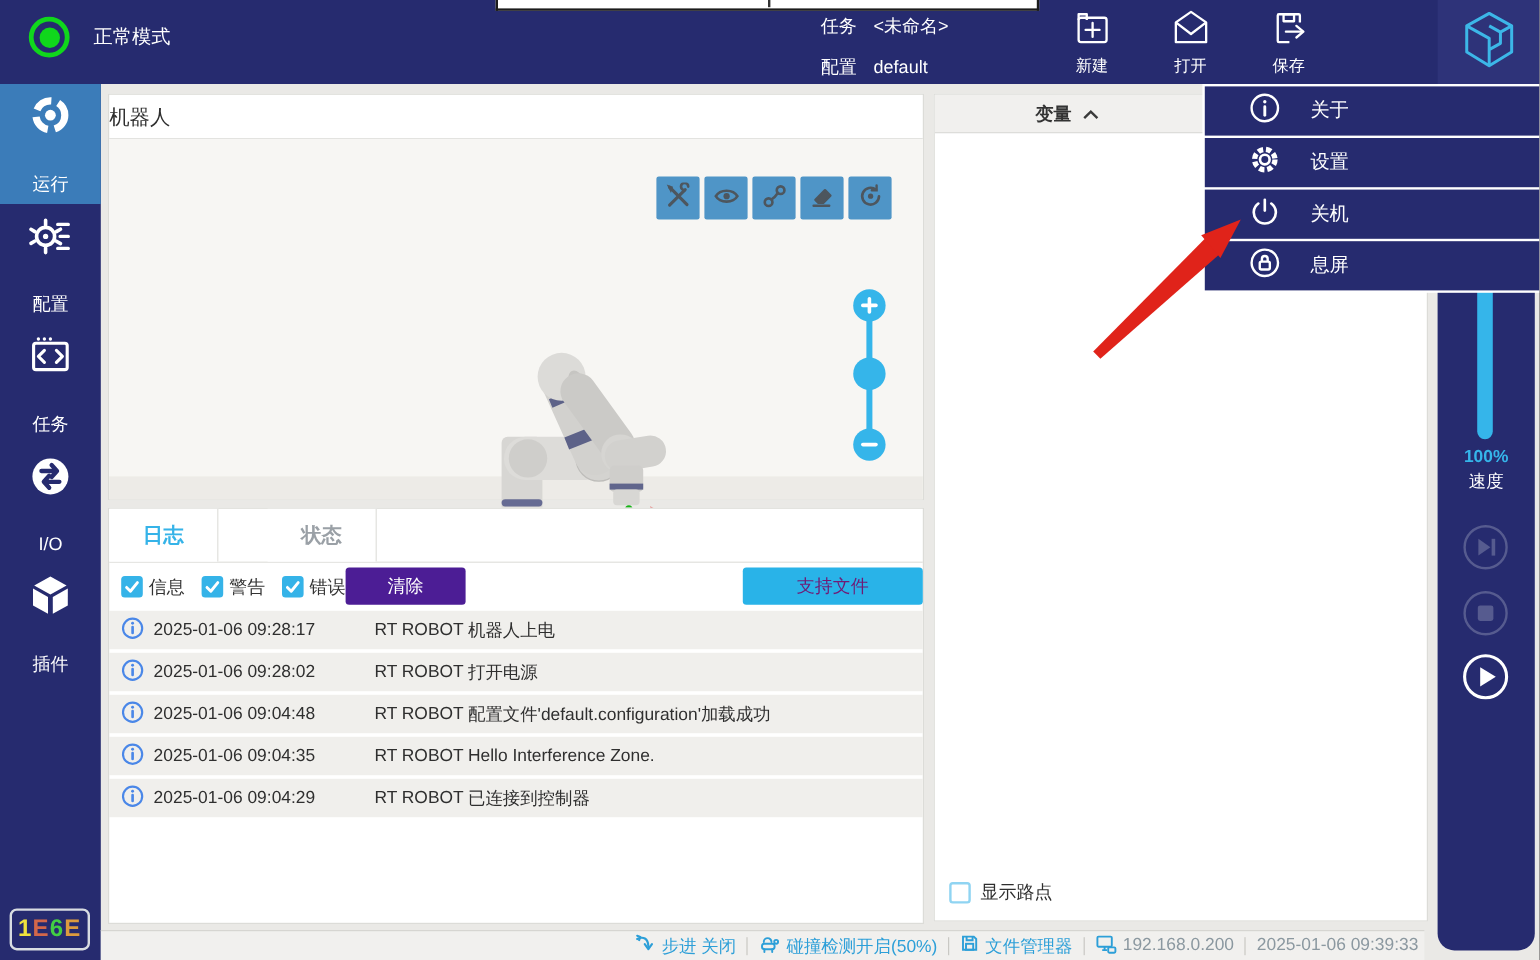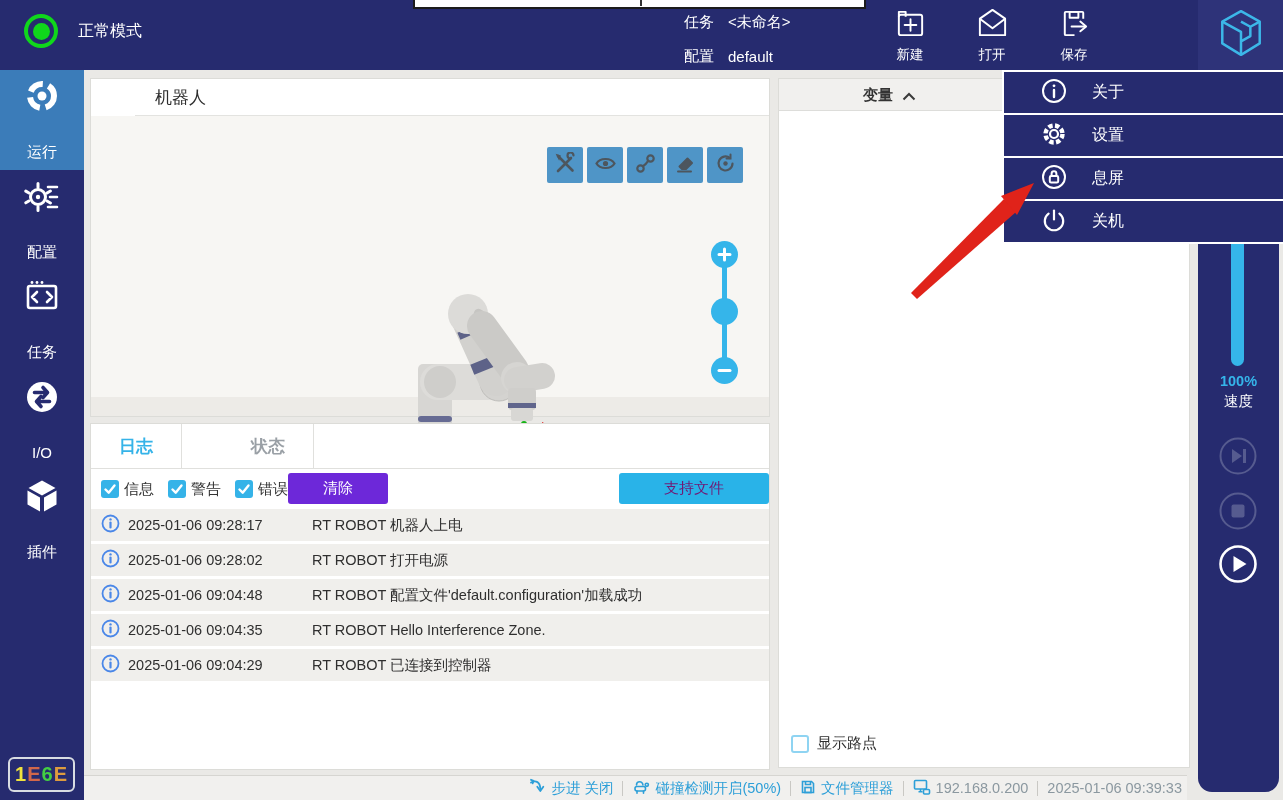--- a/index.html
+++ b/index.html
@@ -24,42 +24,42 @@
   
   .sidebar{position:absolute;left:0;top:70px;width:84px;height:730px;background:#262b6f;}
   .side-item{width:84px;height:100px;display:flex;flex-direction:column;align-items:center;justify-content:center;gap:25px;color:#fff;cursor:pointer;}
   .side-item.active{background:#3b7cb9;}
   .side-item .lbl{font-size:15px;}
   .side-badge{position:absolute;left:8px;bottom:8px;width:67px;height:35px;border:2px solid #d8dce2;border-radius:6px;display:flex;align-items:center;justify-content:center;font-size:20px;font-weight:bold;letter-spacing:1px;font-family:"Liberation Mono","DejaVu Sans Mono",monospace;}
 
   
   .card{position:absolute;background:#fff;border:1px solid #dcdcd8;}
   .robot-card{left:90px;top:78px;width:680px;height:339px;}
-  .robot-header{height:37px;border-bottom:1px solid #e3e3e0;display:flex;align-items:center;padding-left:20px;font-size:17px;color:#2e2e2e;margin-left:44px;}
+  .robot-header{height:37px;border-bottom:1px solid #e3e3e0;display:flex;align-items:center;padding-left:0;font-size:17px;color:#2e2e2e;}
   .robot-view{position:absolute;left:0;top:37px;right:0;bottom:0;background:#f7f6f3;}
   .floor{position:absolute;left:0;bottom:0;width:100%;height:19px;background:#edebe7;}
   .view-toolbar{position:absolute;top:31px;right:26px;display:flex;gap:4px;}
   .vt-btn{width:36px;height:36px;background:#4f95c7;border:none;border-radius:2px;display:flex;align-items:center;justify-content:center;cursor:pointer;}
   .zoomctl{position:absolute;right:31px;top:83px;width:28px;}
   .z-track{position:absolute;left:12px;top:58px;width:5px;height:112px;background:#35b5ea;border-radius:3px;}
   .z-btn{position:absolute;left:1px;width:27px;height:27px;border-radius:50%;background:#35b5ea;border:none;display:flex;align-items:center;justify-content:center;cursor:pointer;}
   .z-plus{top:42px;}.z-minus{top:158px;}
   .z-handle{position:absolute;left:1px;top:99px;width:27px;height:27px;border-radius:50%;background:#35b5ea;cursor:grab;}
   .robot-svg{position:absolute;left:305px;top:172px;}
 
   .log-card{left:90px;top:423px;width:680px;height:347px;}
   .log-tabs{height:45px;border-bottom:1px solid #e0e0dd;display:flex;gap:41px;}
   .log-tab{width:91px;height:100%;border:none;background:#fff;border-right:1px solid #e0e0dd;font-size:17px;font-weight:bold;color:#9aa0a6;cursor:pointer;}
   .log-tab.active{color:#35b3e8;}
   .log-filters{height:40px;display:flex;align-items:center;padding:0 10px;gap:14px;}
   .cbgroup{display:flex;align-items:center;gap:5px;cursor:pointer;}
   .cb{width:18px;height:18px;border-radius:3px;background:#35b3e8;display:flex;align-items:center;justify-content:center;}
   .cb.unchecked{background:#fff;border:2px solid #8fd4f2;}
   .cbgroup .lbl{font-size:15px;color:#333;}
-  .btn-clear{position:absolute;left:197px;top:49px;width:100px;height:31px;background:#6d28d9;color:#fff;font-size:15px;border:none;border-radius:3px;cursor:pointer;}
+  .btn-clear{position:absolute;left:197px;top:49px;width:100px;height:31px;background:#4c1d95;color:#fff;font-size:15px;border:none;border-radius:3px;cursor:pointer;}
   .btn-support{position:absolute;left:528px;top:49px;width:150px;height:31px;background:#29b3e8;color:#701a75;font-size:15px;border:none;border-radius:3px;cursor:pointer;}
   .log-rows{position:absolute;left:0;top:85px;width:100%;}
   .log-row{height:32px;background:#f0efec;margin-bottom:3px;display:flex;align-items:center;padding-left:10px;font-size:14.5px;color:#2f2f2f;cursor:default;}
   .log-row .t{width:184px;margin-left:8px;}
   .log-row .s{width:78px;}
 
   .vars-card{left:778px;top:78px;width:412px;height:690px;}
   .vars-header{position:relative;height:32px;background:#f1f0ee;border-bottom:1px solid #ddddda;}
   .vars-title{position:absolute;left:84px;top:0;height:32px;display:flex;align-items:center;gap:9px;font-size:15px;font-weight:bold;color:#333;cursor:pointer;}
   .waypoints{position:absolute;left:12px;top:655px;display:flex;align-items:center;gap:8px;cursor:pointer;}
@@ -456,33 +456,33 @@
       <span>关于</span>
     </button>
     <button class="sysmenu-item">
       <span><svg width="28" height="28" viewBox="0 0 28 28" fill="none" stroke="#fff">
             <circle cx="14" cy="14" r="8.5" stroke-width="4.4" stroke-dasharray="4.4 2.4"></circle>
             <circle cx="14" cy="14" r="4" stroke-width="2.2"></circle>
           </svg></span>
       <span>设置</span>
     </button>
     <button class="sysmenu-item">
+      <span><svg width="28" height="28" viewBox="0 0 28 28" fill="none" stroke="#fff" stroke-width="2.2" stroke-linecap="round">
+            <path d="M8.6 7.6a9.2 9.2 0 1 0 10.8 0"></path>
+            <path d="M14 4.5v9"></path>
+          </svg></span>
+      <span>关机</span>
+    </button>
+    <button class="sysmenu-item">
       <span><svg width="28" height="28" viewBox="0 0 28 28" fill="none" stroke="#fff" stroke-width="2">
             <circle cx="14" cy="14" r="11"></circle>
             <rect x="9.8" y="13" width="8.4" height="6.6" rx="1.4"></rect>
             <path d="M11.6 13v-2.3a2.4 2.4 0 0 1 4.8 0V13"></path>
           </svg></span>
       <span>息屏</span>
-    </button>
-    <button class="sysmenu-item">
-      <span><svg width="28" height="28" viewBox="0 0 28 28" fill="none" stroke="#fff" stroke-width="2.2" stroke-linecap="round">
-            <path d="M8.6 7.6a9.2 9.2 0 1 0 10.8 0"></path>
-            <path d="M14 4.5v9"></path>
-          </svg></span>
-      <span>关机</span>
     </button>
   </div>
 
   <svg class="arrow-svg" width="160" height="145" viewBox="0 0 160 145">
     <polygon points="13,125 19,131 118,44 106,31" fill="#e0231a"></polygon>
     <polygon points="136,15 119,47 103,28" fill="#e0231a"></polygon>
   </svg>
 
   <div class="statusbar">
     <span class="sb-item">

